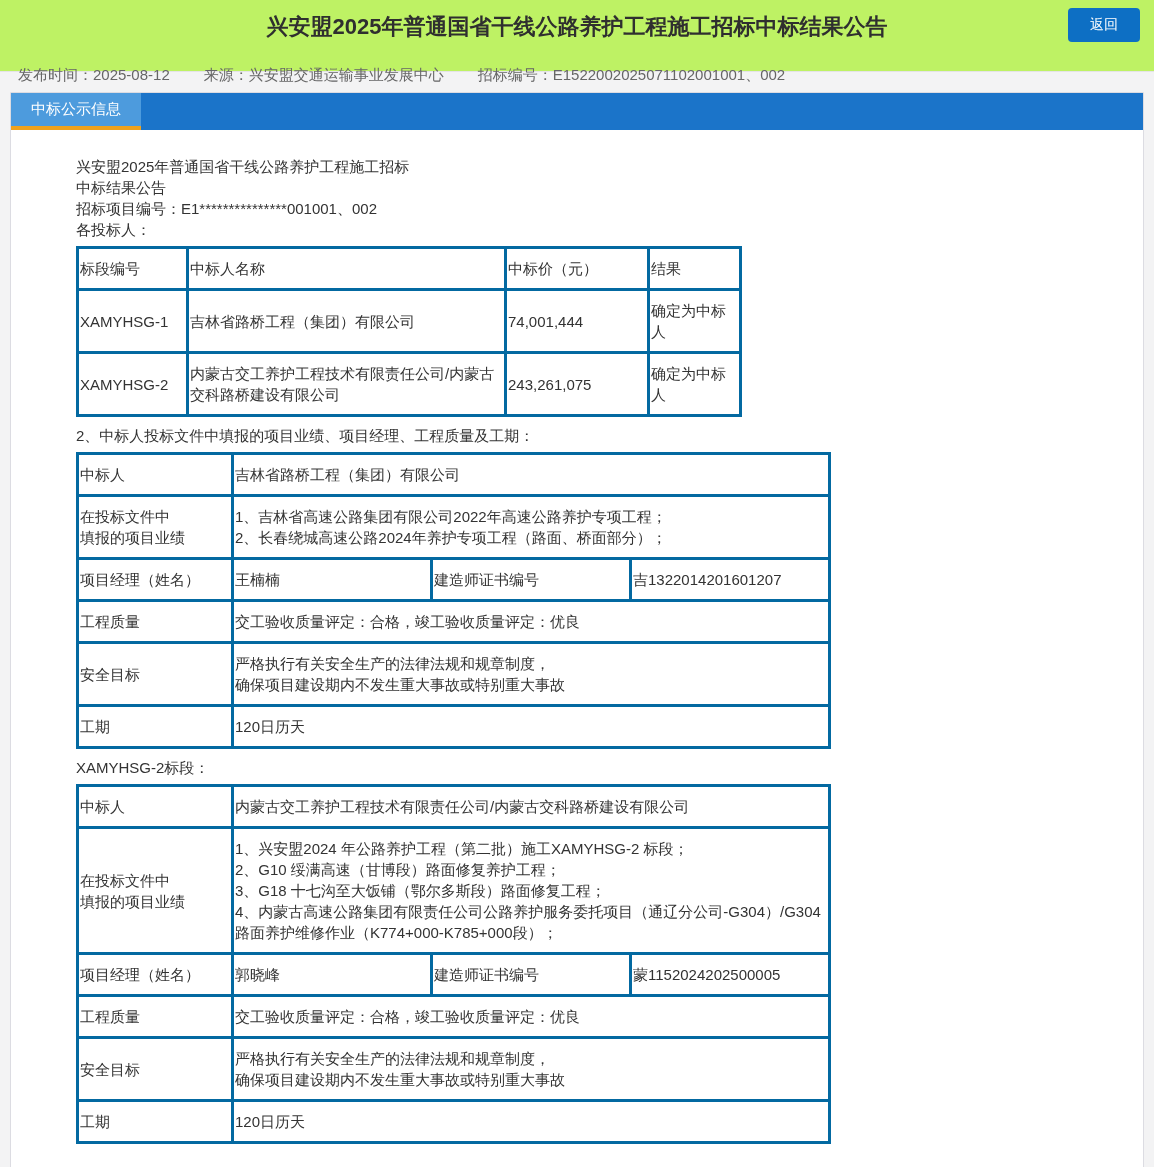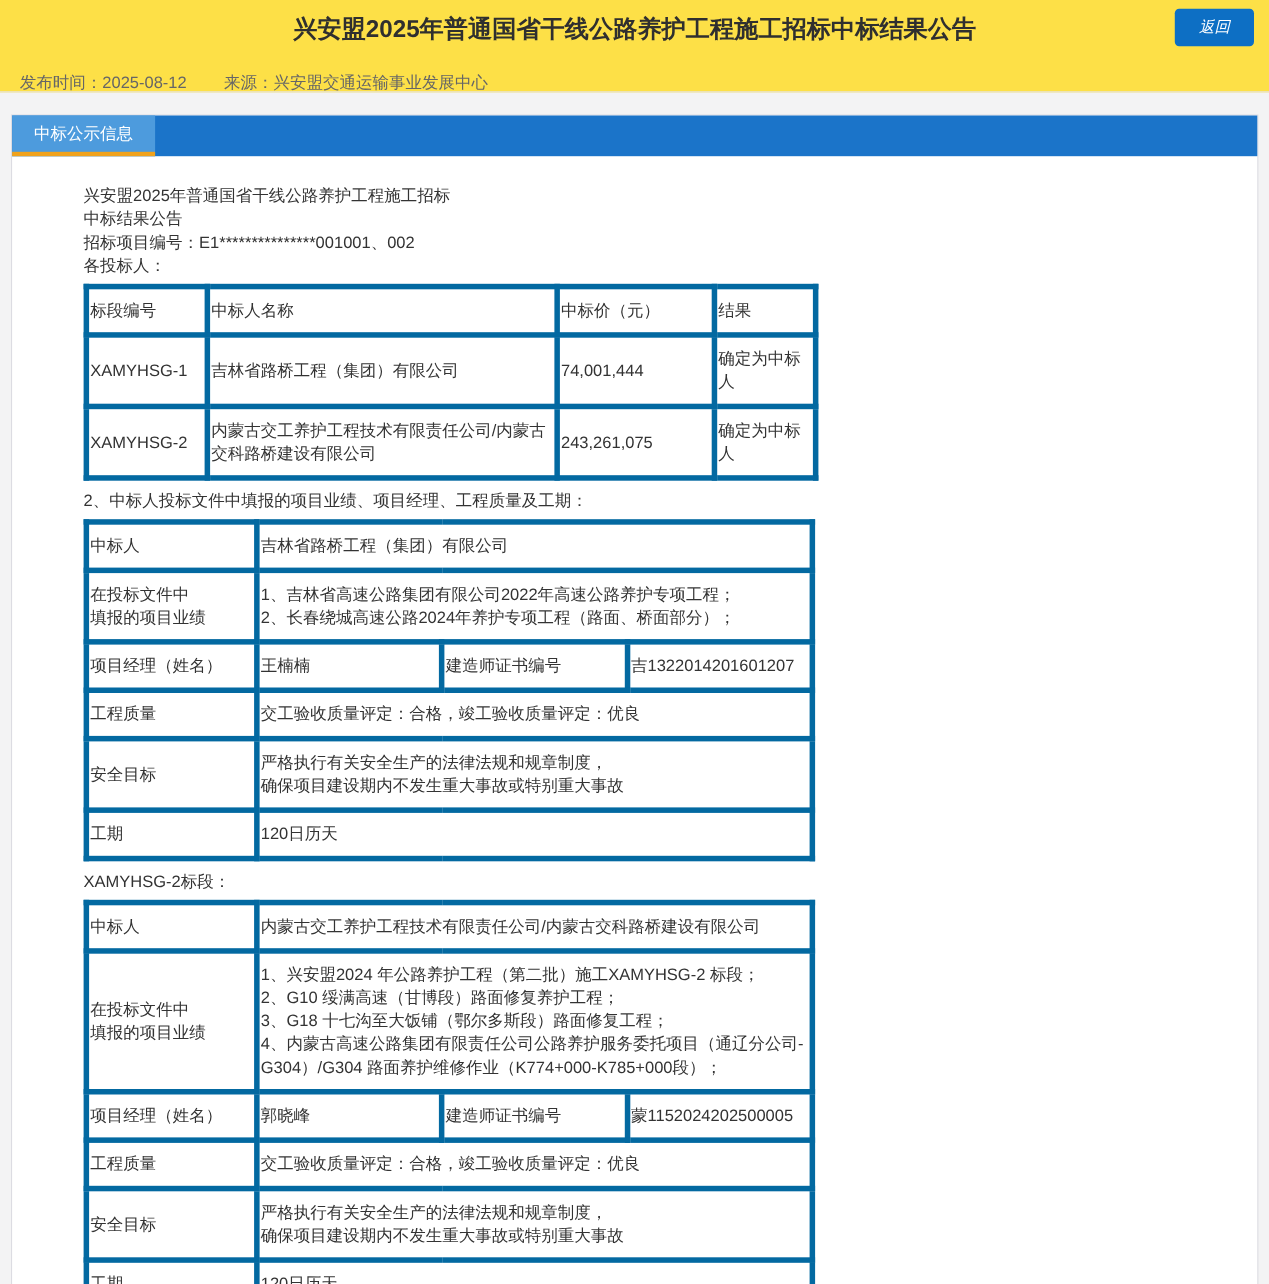--- a/index.html
+++ b/index.html
@@ -5,45 +5,44 @@
   * { margin:0; padding:0; box-sizing:border-box; }
   html,body { width:1154px; }
   body {
     font-family:"Liberation Sans","DejaVu Sans",sans-serif;
     background:#f3f3f4;
     color:#333;
     font-size:15px;
   }
   
   .top-header {
-    background:#fde047;
+    background:#bef264;
     padding:10px 0 0 0;
     border-bottom:1px solid #e4e4e6;
     position:relative;
-    height:84px;
+    height:72px;
   }
   .page-title {
     text-align:center;
     font-size:22px;
     font-weight:bold;
     color:#2f2f2f;
     line-height:34px;
   }
   .back-btn {
     position:absolute;
     top:8px; right:14px;
     background:#0d6fc4;
     color:#fff;
     border:none;
     font-size:14px;
     padding:8px 22px;
     border-radius:4px;
     cursor:pointer;
     font-family:inherit;
-    font-style:italic;
   }
   .meta-row {
     margin-top:22px;
     padding-left:18px;
     color:#666;
     font-size:15px;
     display:flex;
     gap:34px;
   }
   .meta-item span { color:#666; }
@@ -75,41 +74,42 @@
   }
   .docline { line-height:21px; }
   .pre { white-space:pre-line; }
   
   table {
     border-collapse:collapse;
     margin:6px 0 8px 0;
     table-layout:fixed;
   }
   td {
-    border:5px solid #0369a1;
+    border:3px solid #0369a1;
     padding:9px 1px;
     vertical-align:middle;
     font-size:15px;
     line-height:21px;
     word-break:break-all;
   }
   .t1 { width:663px; }
   .t1 .c1{width:110px;} .t1 .c2{width:318px;} .t1 .c3{width:143px;margin-left:20px;} .t1 .c4{width:92px;}
-  .t2 { width:665px;border-radius:13px; }
+  .t2 { width:755px;border-radius:13px; }
   .t2 .c1{width:155px;} .t2 .c2{width:131px;margin-left:37px;} .t2 .c3{width:143px;} .t2 .c4{width:236px;}
 </style>
 </head>
 <body>
 
 <div class="top-header">
   <div class="page-title">兴安盟2025年普通国省干线公路养护工程施工招标中标结果公告</div>
   <button class="back-btn">返回</button>
   <div class="meta-row">
     <div class="meta-item"><span>发布时间：</span><span>2025-08-12</span></div>
     <div class="meta-item"><span>来源：</span><span>兴安盟交通运输事业发展中心</span></div>
+    <div class="meta-item"><span>招标编号：</span><span>E1522002025071102001001、002</span></div>
   </div>
 </div>
 
 <div class="panel">
   <div class="tabbar">
     <div class="tab">中标公示信息</div>
   </div>
   <div class="panel-body">
 
     <div class="docline">兴安盟2025年普通国省干线公路养护工程施工招标</div>

